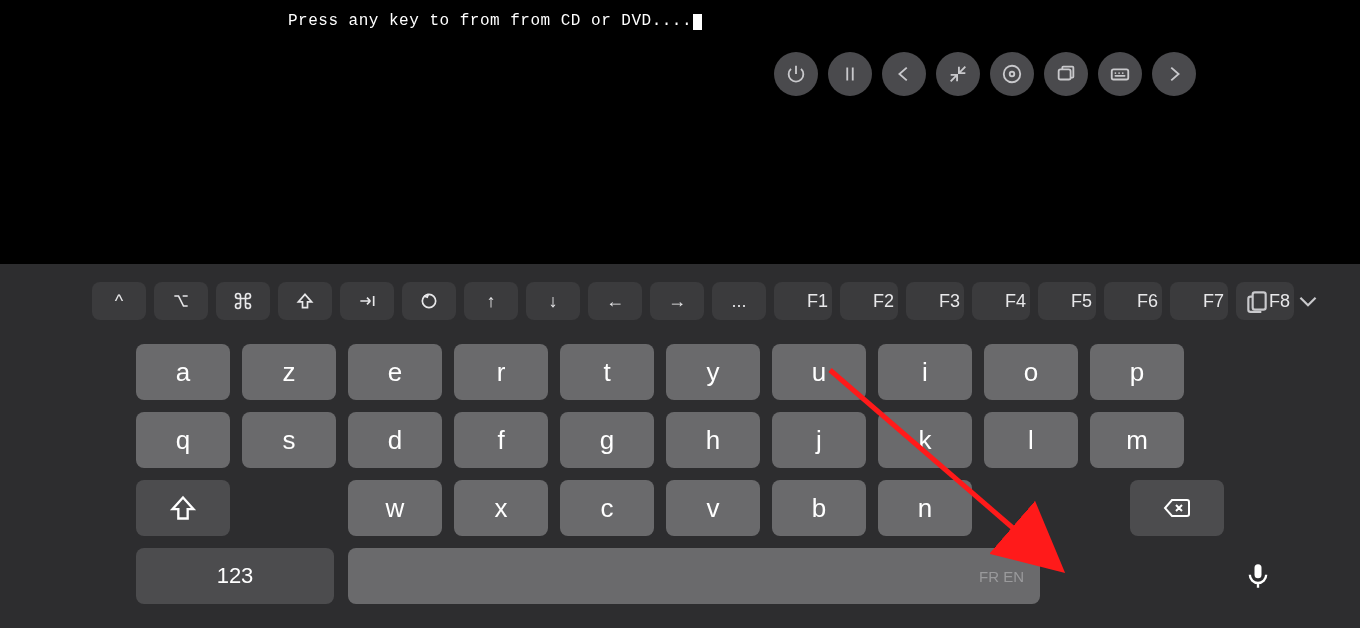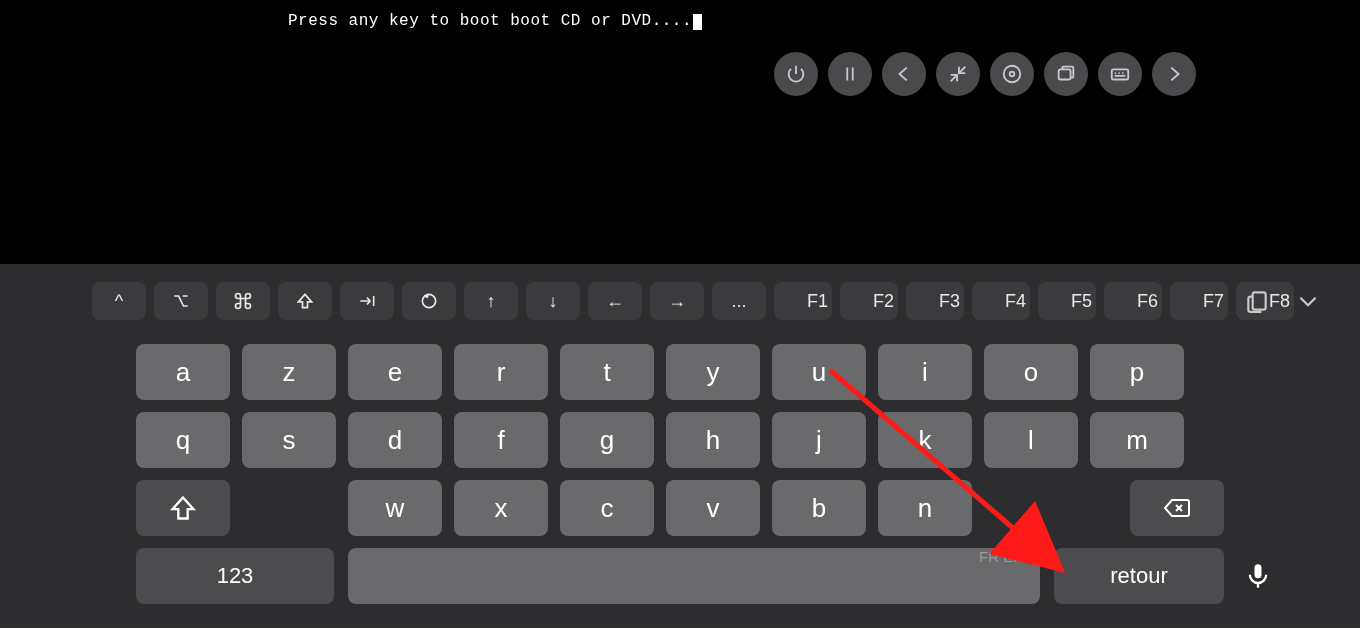--- a/index.html
+++ b/index.html
@@ -21,32 +21,32 @@
   .row{position:absolute;display:flex;gap:12px;}
   .row1{top:80px;left:136px;}
   .row2{top:148px;left:136px;}
   .key{width:94px;height:56px;border-radius:8px;background:#6a6a6c;color:#fff;display:flex;align-items:center;justify-content:center;font-size:26px;font-weight:400;}
   .shift-key{position:absolute;top:216px;left:136px;width:94px;height:56px;border-radius:8px;background:#4c4c4e;display:flex;align-items:center;justify-content:center;}
   .shift-key svg{width:28px;height:28px;fill:#fff;}
   .letters3{left:348px;top:216px;}
   .del-key{position:absolute;top:216px;right:136px;width:94px;height:56px;border-radius:8px;background:#4c4c4e;display:flex;align-items:center;justify-content:center;}
   .del-key svg{width:30px;height:24px;stroke:#fff;fill:none;stroke-width:2;}
   .numkey{position:absolute;top:284px;left:136px;width:198px;height:56px;border-radius:8px;background:#4c4c4e;color:#fff;display:flex;align-items:center;justify-content:center;font-size:22px;}
-  .space-key{position:absolute;top:284px;left:348px;width:692px;height:56px;border-radius:8px;background:#6a6a6c;display:flex;justify-content:flex-end;padding-right:16px;color:#9a9a9c;font-size:15px;box-sizing:border-box;}
+  .space-key{position:absolute;top:284px;left:348px;width:692px;height:56px;border-radius:8px;background:#6a6a6c;display:flex;align-items:center;justify-content:flex-end;padding-right:16px;color:#9a9a9c;font-size:15px;box-sizing:border-box;}
   .return-key{position:absolute;top:284px;left:1054px;width:170px;height:56px;border-radius:8px;background:#4c4c4e;color:#fff;display:flex;align-items:center;justify-content:center;font-size:22px;}
   .mic{position:absolute;top:284px;right:80px;width:44px;height:56px;display:flex;align-items:center;justify-content:center;}
   .mic svg{width:28px;height:28px;fill:#fff;}
   .arrow-annotation{position:absolute;pointer-events:none;z-index:50;}
 </style>
 </head>
 <body>
 
 <div class="console-area">
   <div class="console-text">
-    <span>Press any key to boot boot CD or DVD....</span><span class="cursor"></span>
+    <span>Press any key to from from CD or DVD....</span><span class="cursor"></span>
   </div>
 
   <div class="toolbar">
     <div class="tbtn">
         <svg viewBox="0 0 24 24">
           <path d="M12 3v9"></path>
           <path d="M6.5 6.5a8 8 0 1 0 11 0"></path>
         </svg>
       </div>
     <div class="tbtn">
@@ -271,23 +271,20 @@
         <path d="M9 4h15a2 2 0 0 1 2 2v12a2 2 0 0 1-2 2H9l-7-8 7-8z"></path>
         <path d="M13 9l6 6M19 9l-6 6"></path>
       </svg>
   </div>
 
   <div class="numkey">
       <span>123</span>
     </div>
   <div class="space-key">
       <span>FR EN</span>
-    </div>
-  <div class="return-key">
-      <span>retour</span>
     </div>
   <div class="mic">
     <svg viewBox="0 0 24 24">
         <rect x="9" y="2" width="6" height="12" rx="3"></rect>
         <path d="M5 11a7 7 0 0 0 14 0M12 18v4" stroke="#fff" stroke-width="2" fill="none"></path>
       </svg>
   </div>
 
   <svg class="arrow-annotation" style="left:820px;top:96px;width:260px;height:220px;" viewBox="0 0 260 220">
     <defs>

